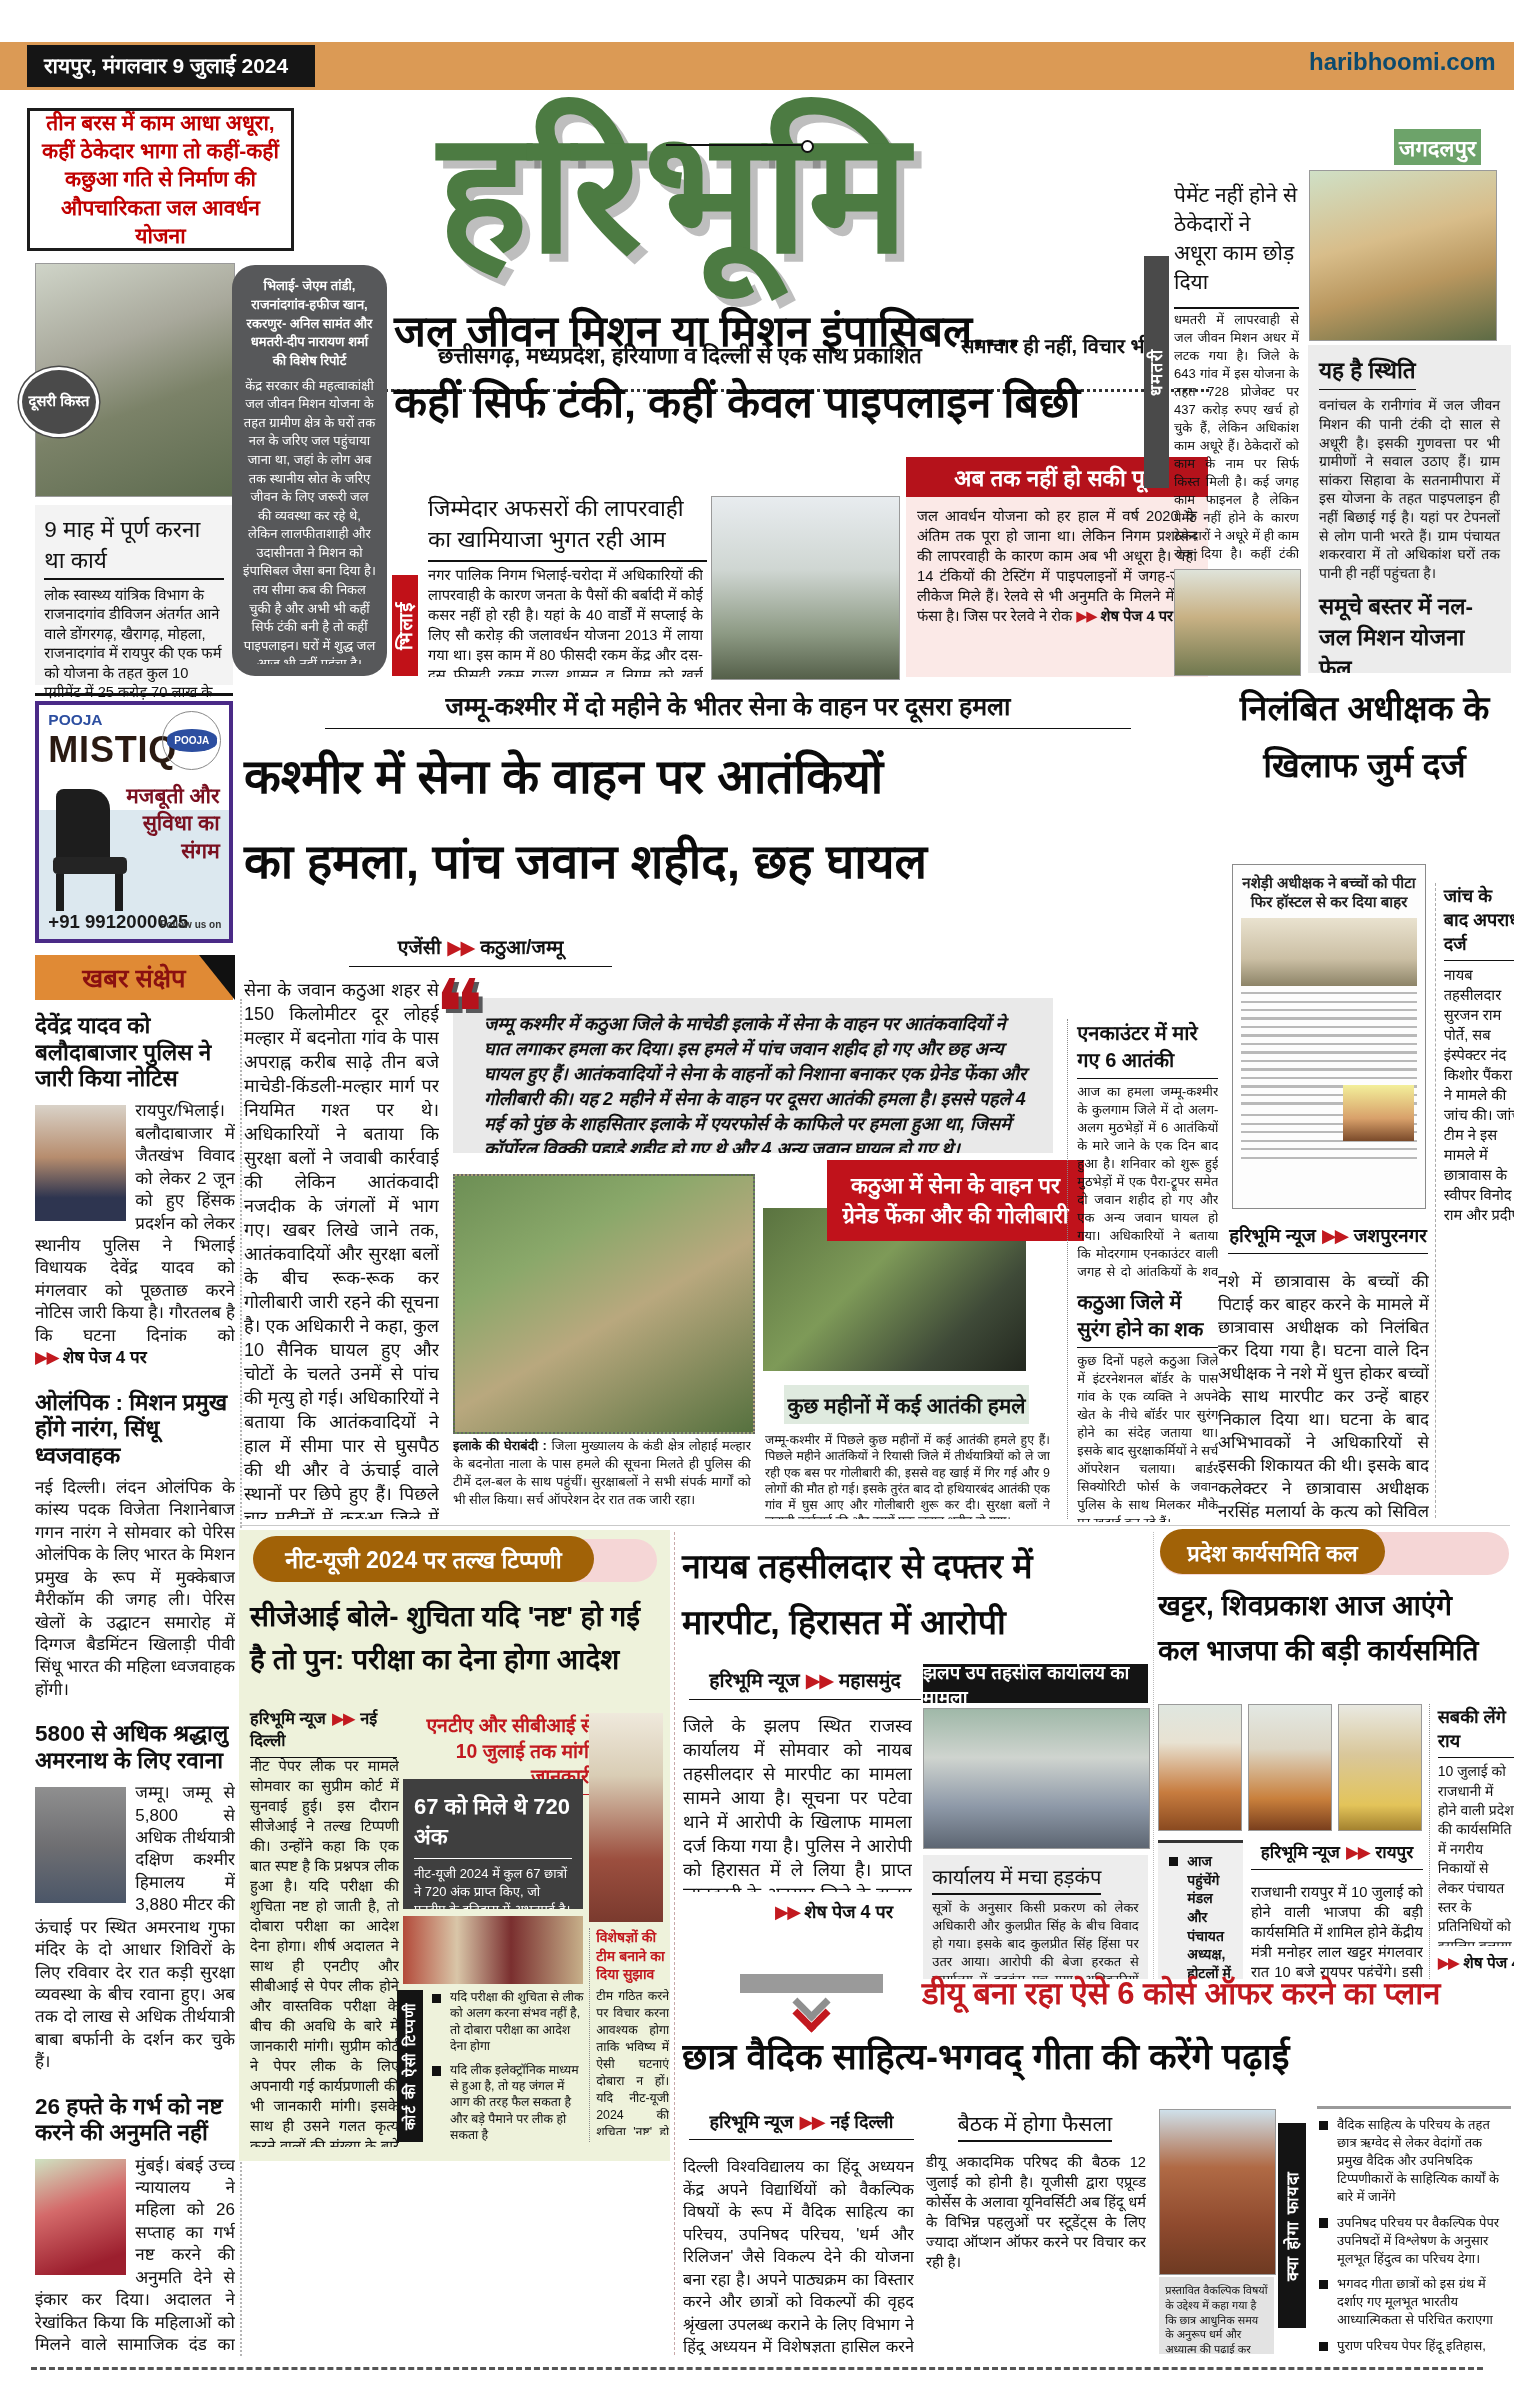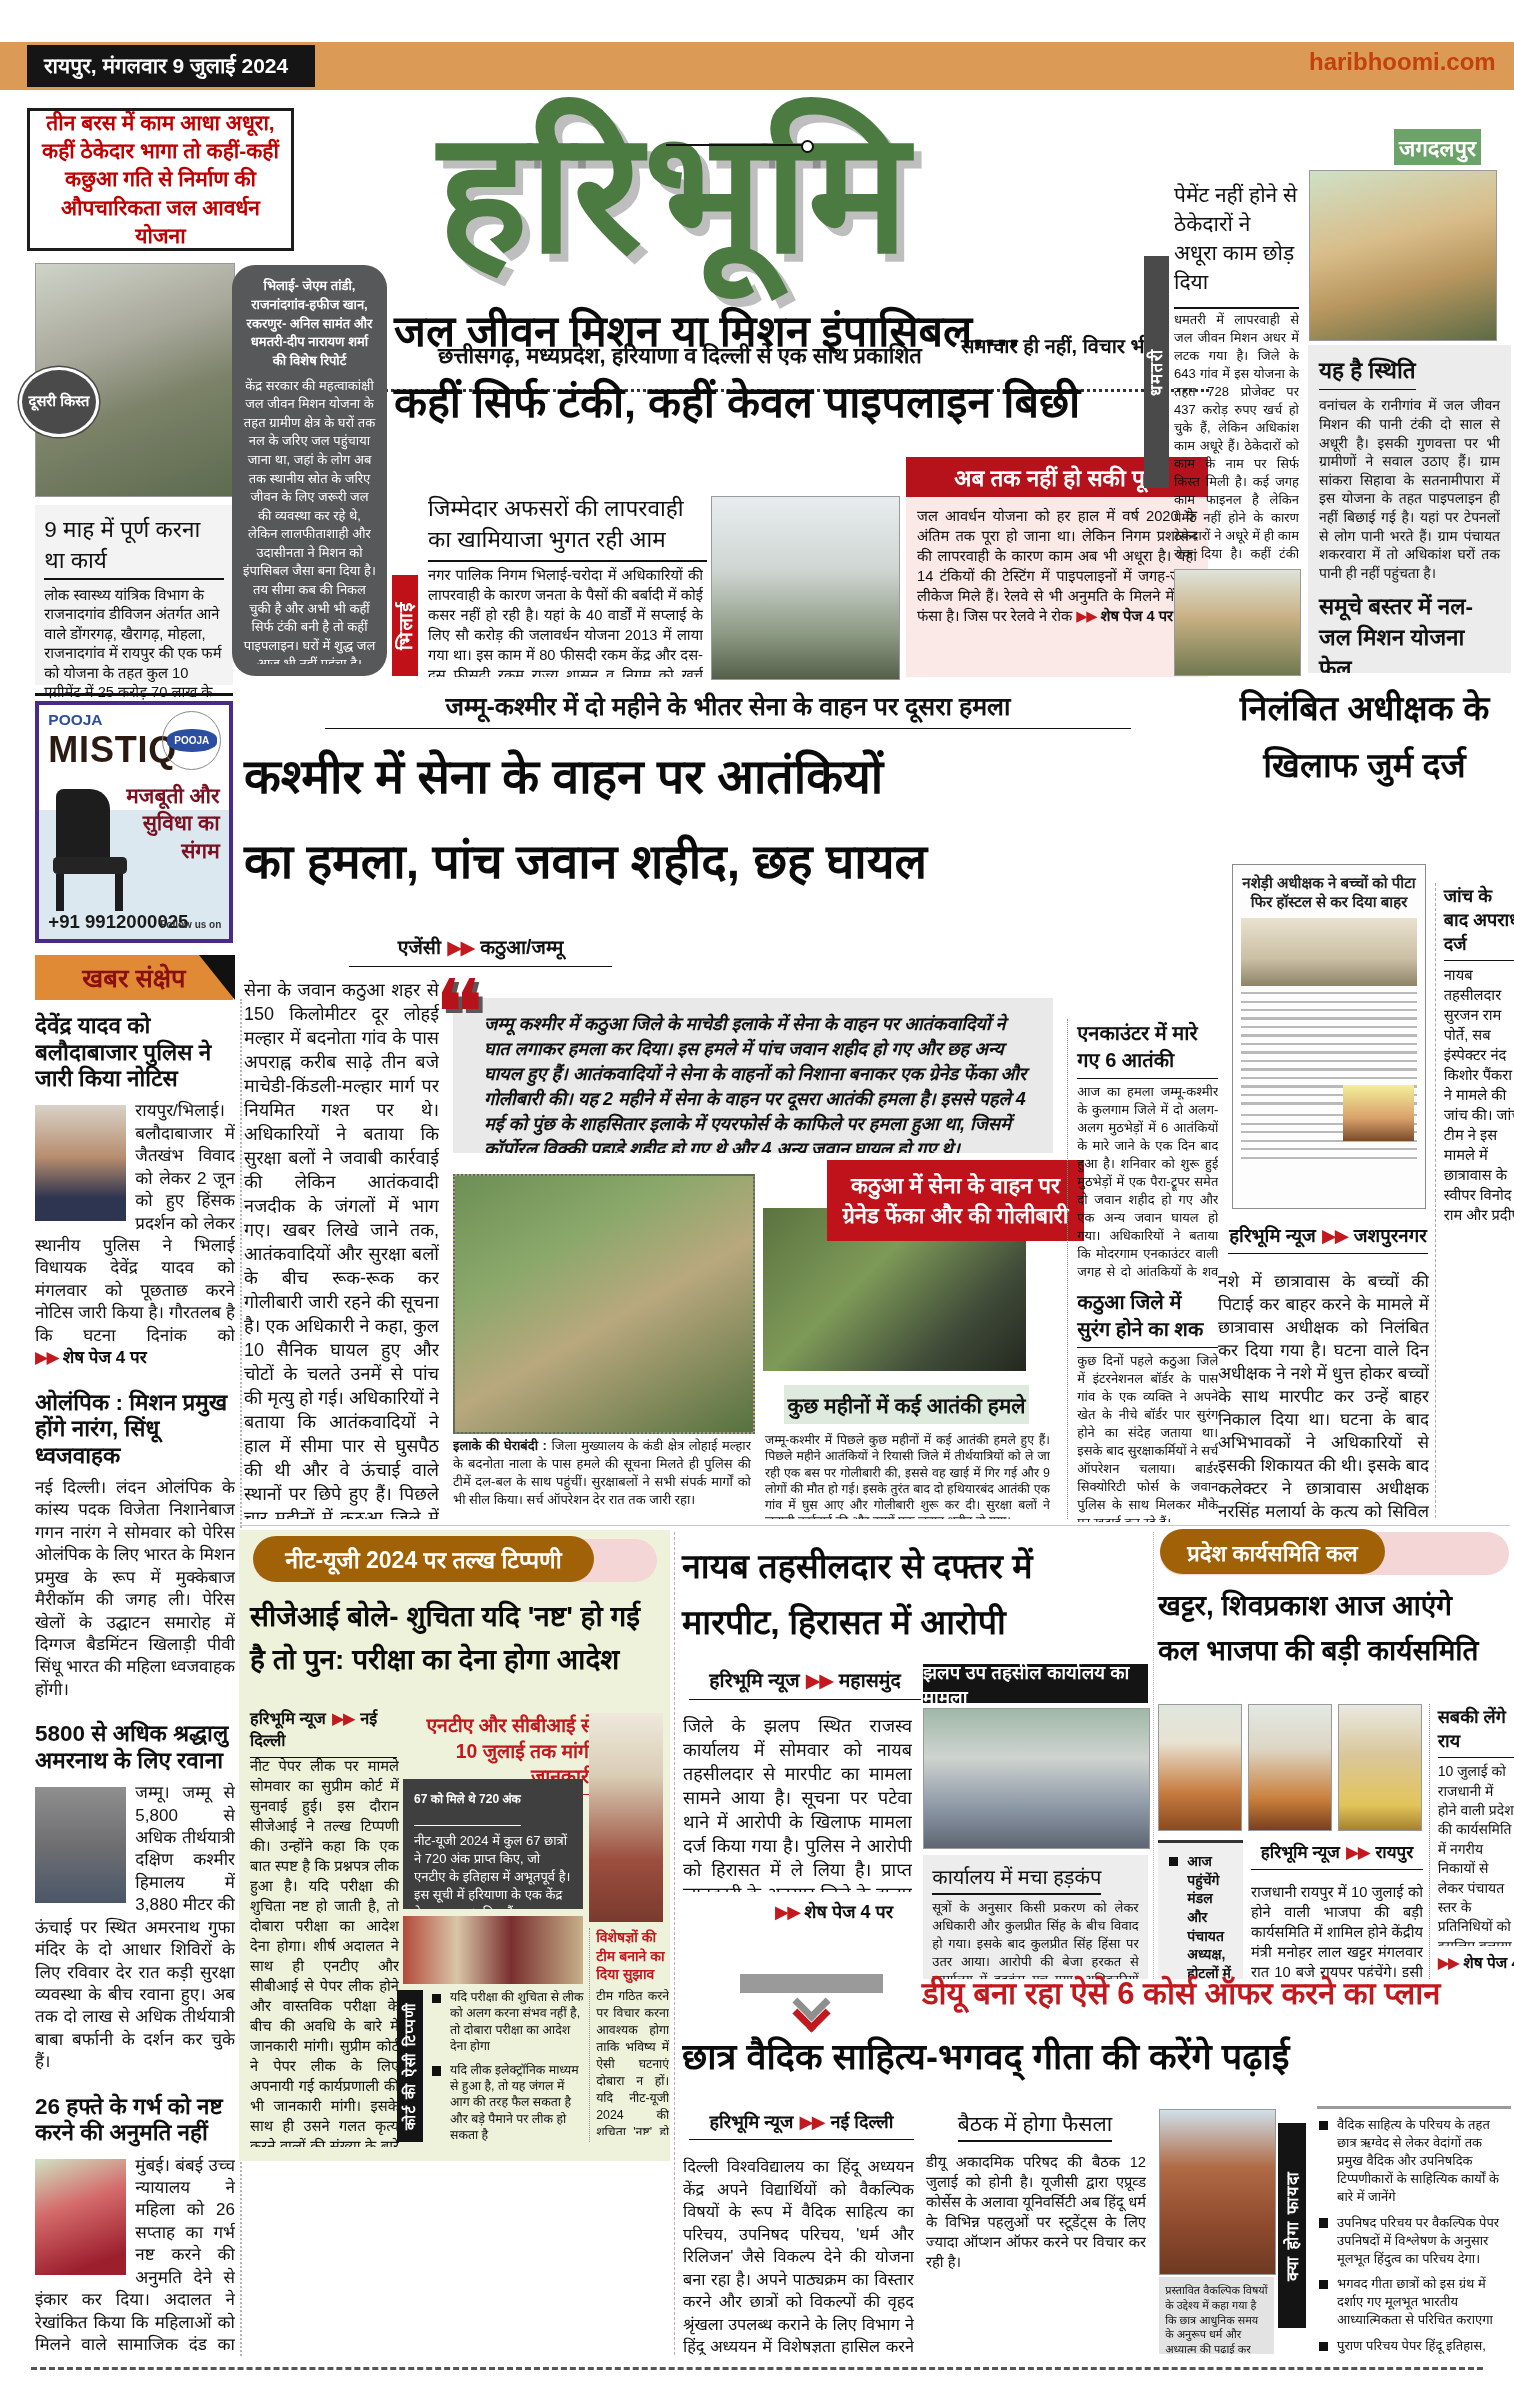--- a/index.html
+++ b/index.html
@@ -5,21 +5,21 @@
   html,body{margin:0;padding:0;background:#e8e8e8;}
   .page{position:relative;width:1514px;height:2401px;background:#fff;overflow:hidden;
         font-family:"Liberation Sans","DejaVu Sans",sans-serif;color:#111;}
   .abs{position:absolute;}
   .b{font-weight:bold;}
   .just{text-align:justify;}
   .clip{overflow:hidden;}
   
   .topbar{background:#DB9A55;}
   .datebox{background:#151515;color:#fff;font-weight:bold;font-size:21px;line-height:42px;padding-left:17px;}
-  .site{font-size:24px;font-weight:bold;color:#c2410c;}
+  .site{font-size:24px;font-weight:bold;color:#0c4a6e;}
   .masthead{color:#4C7B42;font-weight:900;font-size:169px;line-height:1;letter-spacing:1.5px;
             text-shadow:7.7px 7.7px 0 rgba(40,40,40,.30), -2.3px -2.3px 0 #fff, 2.3px -2.3px 0 #fff, -2.3px 2.3px 0 #fff, 2.3px 2.3px 0 #fff;}
   .publine{font-size:22px;font-weight:bold;}
   .slogan{font-size:20px;font-weight:bold;}
   .dotrule{border-top:3.1px dotted #333;}
   
   .vlabel{color:#fff;font-weight:bold;writing-mode:vertical-rl;transform:rotate(180deg);
           display:flex;align-items:center;justify-content:center;font-size:18.6px;letter-spacing:1.5px;}
   .photo{background:#9aa89a;}
   .ph-frame{border:0.8px solid #9a9a9a;}
@@ -67,21 +67,21 @@
   .ad .brand2{color:#2a1a12;font-weight:900;font-size:36px;letter-spacing:0.8px;}
   .ad .logo{border:1.5px solid #888;border-radius:50%;width:57px;height:57px;display:flex;align-items:center;justify-content:center;}
   .ad .logo span{background:#2c4ea0;color:#fff;border-radius:50%/40%;padding:6.2px 7.7px;font-size:10px;font-weight:bold;}
   .ad .tag{color:#7a1020;font-weight:900;text-align:right;font-size:21px;line-height:1.3;}
   .ad .phone{font-weight:900;font-size:18.6px;color:#1a1a1a;}
   .ad .follow{font-size:10px;color:#333;font-weight:bold;}
   .chairback{background:#1d1d1d;border-radius:7.7px 20px 4.6px 4.6px;}
   .chairseat{background:#242424;border-radius:4.6px;}
   .chairleg{background:#1d1d1d;}
   .neetpanel{background:#EEF2DB;}
-  .scorebox-title{font-weight:900;font-size:12px;border-bottom:1.5px solid #fff;display:inline-block;padding-bottom:18px;margin-bottom:6.2px;}
+  .scorebox-title{font-weight:900;font-size:22px;border-bottom:1.5px solid #fff;display:inline-block;padding-bottom:8px;margin-bottom:6.2px;}
   .npoints li{font-size:12.4px;line-height:16.3px;margin-bottom:7.7px;}
   .benefits li{font-size:13px;line-height:18px;margin-bottom:7.7px;}
   .capbar{background:#141414;color:#fff;font-weight:900;font-size:18.6px;display:flex;align-items:center;justify-content:center;}
   .notebox{background:#EFEFEF;border-top:3.9px solid #333;padding:9.3px;font-size:15.5px;line-height:21px;font-weight:bold;}
   .clipbox{border:1.5px solid #8a8a8a;background:#fdfdfd;padding:7.7px;}
   .cliphead{font-weight:900;font-size:15px;line-height:1.3;text-align:center;color:#222;}
   .graybubble{background:#57585A;color:#fff;border-radius:23px;padding:12.4px 11px;font-size:13px;line-height:18.6px;text-align:center;}
   .connector{border-top:2.3px solid #111;}
   .connector::after{content:"";position:absolute;right:-9.3px;top:-6.2px;width:9.3px;height:9.3px;border:2.3px solid #111;border-radius:50%;background:#fff;}
 </style>

